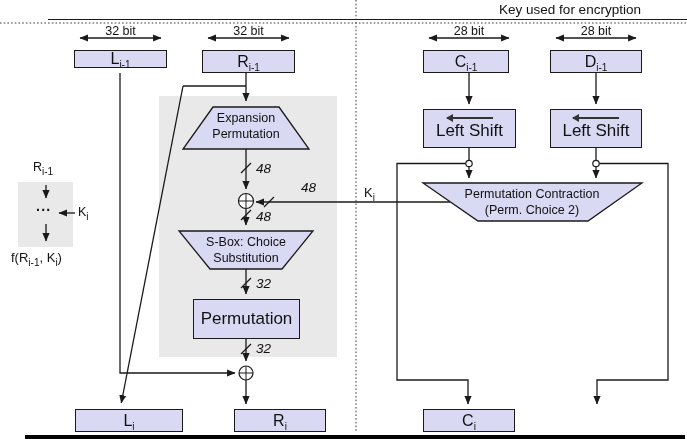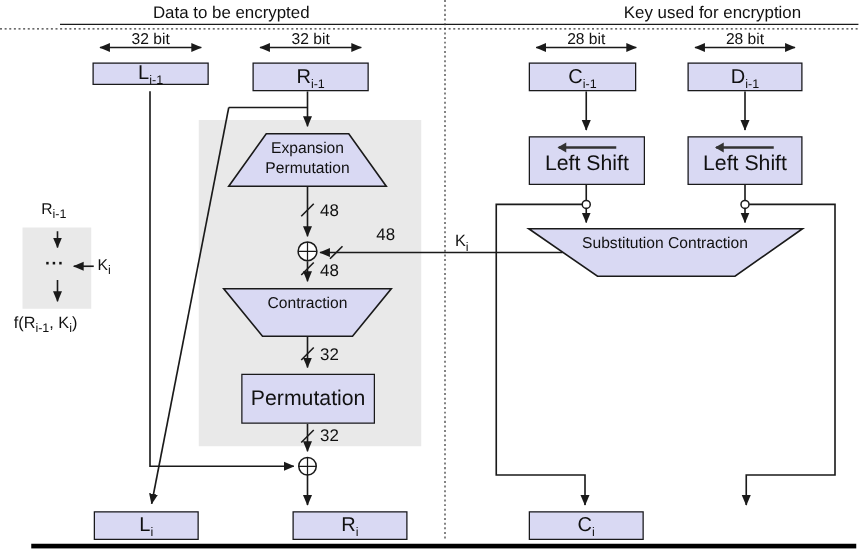--- a/index.html
+++ b/index.html
@@ -26,21 +26,21 @@
   .box{
     position:absolute;z-index:2;background:var(--box-fill);
     border:1.4px solid var(--line);box-sizing:border-box;
     display:flex;align-items:center;justify-content:center;
   }
   .reg{font-size:16px;}
   sub{font-size:10px;line-height:0;}
   .trapText{font-size:12.5px;line-height:16px;display:flex;flex-direction:column;align-items:center;justify-content:flex-start;text-align:center;}
   .pcText{font-size:12.5px;line-height:15.5px;}
   .bigLabel{font-size:17px;}
-  .num{font-size:13.5px;}
+  .num{font-size:13.5px;font-style:italic;}
   .ki{font-size:13px;}
   .mini{font-size:12.5px;}
   .lsbox{flex-direction:column;justify-content:flex-start;padding-top:5px;}
   .ls-arrow{position:relative;width:46px;height:1.5px;background:#333;margin:2px auto 2px;}
   .ls-arrow::before{
     content:"";position:absolute;left:-1px;top:-3.2px;width:0;height:0;
     border-top:4px solid transparent;border-bottom:4px solid transparent;border-right:7px solid #333;
   }
   .dots{font-size:14px;font-weight:bold;letter-spacing:0.5px;}
 </style>
@@ -110,21 +110,20 @@
       <path class="thin" d="M246,193.5 V208.5 M238.5,201 H253.5"></path>
     </g>
     <g>
       <circle class="node" cx="246" cy="373" r="7"></circle>
       <path class="thin" d="M246,366 V380 M239,373 H253"></path>
     </g>
 
     <rect x="25" y="435" width="660" height="4" fill="#000"></rect>
   </svg>
 
-  <div class="t ctr hdr" style="left:75px;top:1px;width:220px;height:17px;">Data to be encrypted</div>
   <div class="t ctr hdr" style="left:460px;top:1px;width:220px;height:17px;">Key used for encryption</div>
 
   <div class="t ctr bit" style="left:74px;top:24px;width:93px;height:13px;">32 bit</div>
   <div class="t ctr bit" style="left:202px;top:24px;width:93px;height:13px;">32 bit</div>
   <div class="t ctr bit" style="left:423px;top:24px;width:92px;height:13px;">28 bit</div>
   <div class="t ctr bit" style="left:550px;top:24px;width:92px;height:13px;">28 bit</div>
 
   <div class="box" style="left:74px;top:50px;width:93px;height:18px;">
     <span class="reg"><span>L</span><sub>i-1</sub></span>
   </div>
@@ -145,38 +144,40 @@
   <div class="box lsbox" style="left:550px;top:109px;width:92px;height:39px;">
     <span class="ls-arrow"></span>
     <span class="bigLabel">Left Shift</span>
   </div>
 
   <div class="t trapText" style="left:196px;top:110px;width:100px;">
     <span>Expansion</span>
       <span>Permutation</span>
   </div>
   <div class="t trapText" style="left:186px;top:234px;width:120px;">
-      <span>Contraction</span>
+    <span>S-Box: Choice</span>
+      <span>Substitution</span>
   </div>
   <div class="t trapText pcText" style="left:432px;top:187px;width:200px;">
-    <span>Substitution Contraction</span>
+    <span>Permutation Contraction</span>
+      <span>(Perm. Choice 2)</span>
   </div>
 
   <div class="box" style="left:193px;top:299px;width:107px;height:40px;">
     <span class="bigLabel">Permutation</span>
   </div>
 
   <div class="t num" style="left:256px;top:161px;">48</div>
   <div class="t num" style="left:301px;top:180px;">48</div>
   <div class="t num" style="left:256px;top:209px;">48</div>
   <div class="t num" style="left:256px;top:276px;">32</div>
   <div class="t num" style="left:256px;top:341px;">32</div>
   <div class="t ki" style="left:364px;top:185px;"><span>K</span><sub>i</sub></div>
 
-  <div class="box" style="left:75px;top:409px;width:84px;height:23px;">
+  <div class="box" style="left:75px;top:409px;width:108px;height:23px;">
     <span class="reg"><span>L</span><sub>i</sub></span>
   </div>
   <div class="box" style="left:202px;top:409px;width:92px;height:23px;margin-left:32px;">
     <span class="reg"><span>R</span><sub>i</sub></span>
   </div>
   <div class="box" style="left:423px;top:409px;width:92px;height:23px;">
     <span class="reg"><span>C</span><sub>i</sub></span>
   </div>
 
   <div class="t mini" style="left:33px;top:160px;">

